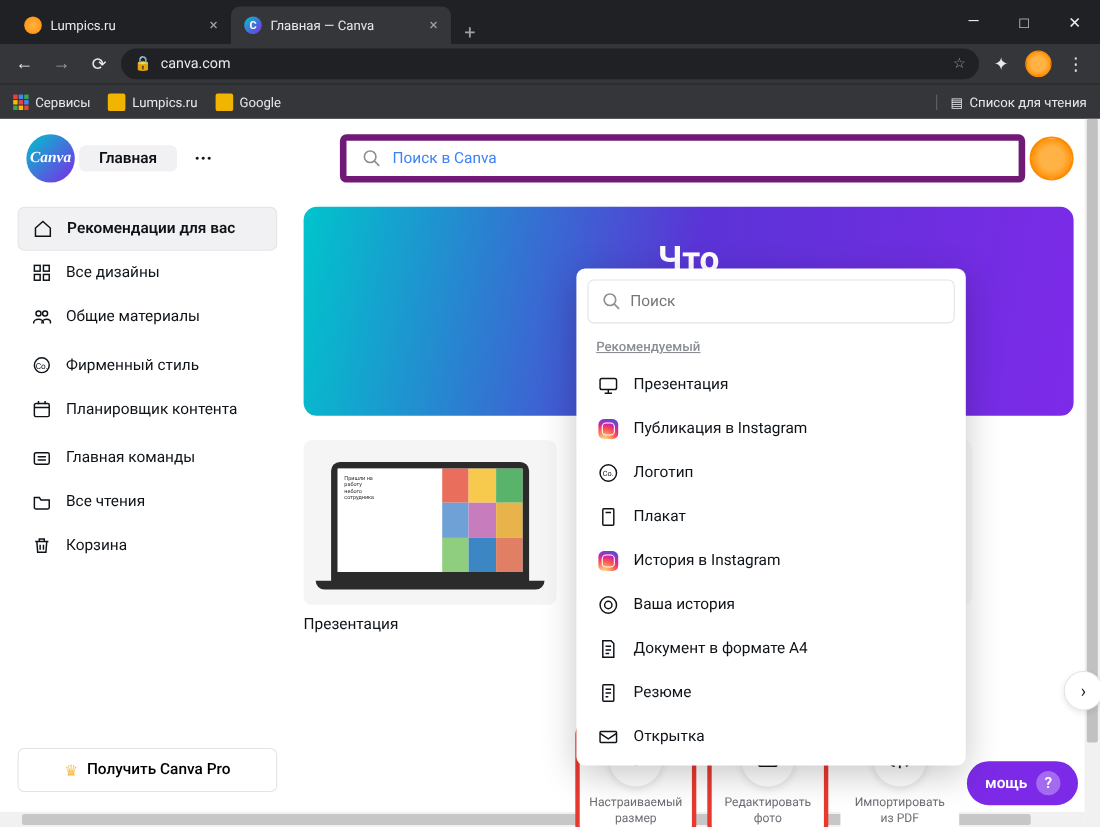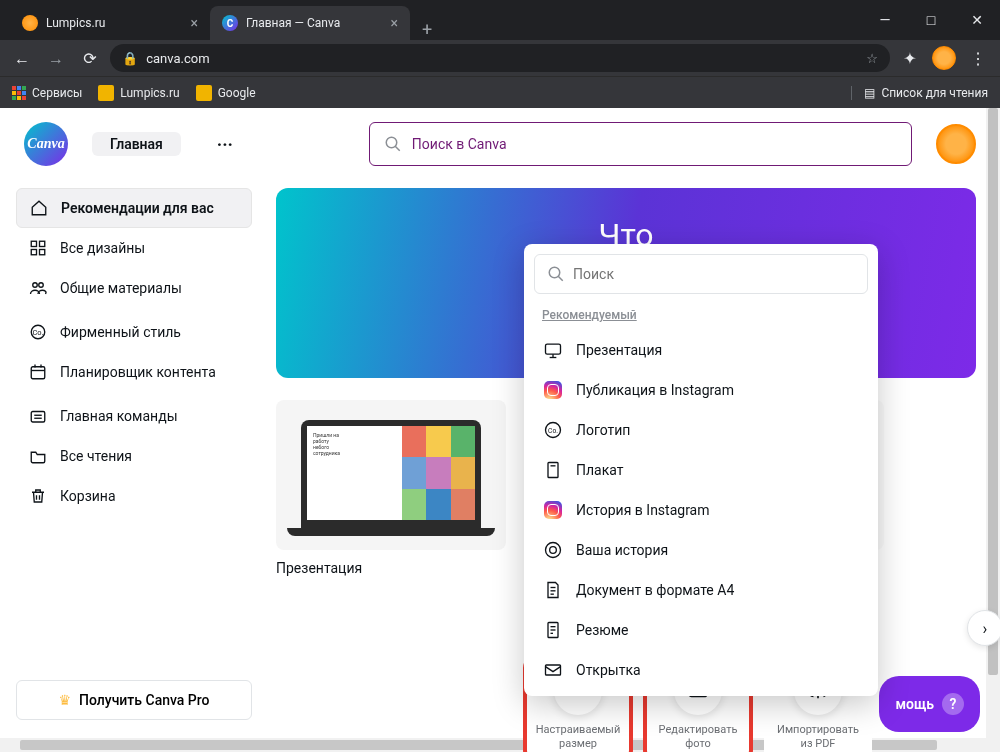--- a/index.html
+++ b/index.html
@@ -34,40 +34,40 @@
 .bookmark-apps { display: grid; grid-template-columns: repeat(3, 4px); grid-template-rows: repeat(3, 4px); gap: 1px; }
 .bookmark-apps span { background: currentColor; }
 .bookmark-apps .r { background: #ea4335; } .bookmark-apps .g { background: #34a853; } .bookmark-apps .b { background: #4285f4; } .bookmark-apps .y { background: #fbbc05; }
 .reading-list { margin-left: auto; display: flex; align-items: center; gap: 6px; border-left: 1px solid #5f6368; padding-left: 12px; }
 
 
 .page { flex: 1; background: #fff; position: relative; overflow: hidden; }
 .page-scroll { width: 100%; height: 100%; overflow: hidden; position: relative; }
 
 
-.canva-header { height: 72px; display: flex; align-items: center; padding: 0 24px; gap: 24px; }
+.canva-header { height: 72px; display: flex; align-items: center; padding: 0 24px; gap: 4px; }
 .canva-logo { width: 44px; height: 44px; border-radius: 50%; background: linear-gradient(135deg, #00c4cc, #7d2ae8); display: flex; align-items: center; justify-content: center; color: #fff; font-style: italic; font-weight: 600; font-size: 14px; font-family: cursive; }
 .header-btn { height: 24px; padding: 0 18px; border-radius: 6px; background: #f1f1f3; font-size: 14px; font-weight: 600; color: #0e1318; display: flex; align-items: center; }
 .header-more { width: 40px; height: 40px; display: flex; align-items: center; justify-content: center; font-size: 18px; color: #0e1318; font-weight: bold; }
-.header-search { flex: 1; max-width: 640px; margin-left: 100px; height: 44px; border: 1px solid #701a75; border-radius: 6px; display: flex; align-items: center; padding: 0 14px; gap: 10px; color: #701a75; font-size: 14px; }
+.header-search { flex: 1; max-width: 640px; margin-left: 100px; height: 44px; border: 6px solid #701a75; border-radius: 6px; display: flex; align-items: center; padding: 0 14px; gap: 10px; color: #3b82f6; font-size: 14px; }
 .canva-avatar { width: 40px; height: 40px; border-radius: 50%; background: radial-gradient(circle, #ffb347 40%, #ff8c00 80%); margin-left: auto; border: 2px solid #ff8c00; }
 
 
 .layout { display: flex; height: calc(100% - 72px); }
 .sidebar { width: 268px; padding: 8px 16px; display: flex; flex-direction: column; }
 .sidebar-item { height: 40px; display: flex; align-items: center; gap: 12px; padding: 0 12px; border-radius: 6px; font-size: 14px; color: #0e1318; }
 .sidebar-item.active { background: #f1f1f3; font-weight: 600; border: 1px solid #e5e5e5; }
 .sidebar-item .icon { width: 20px; height: 20px; display: flex; align-items: center; justify-content: center; color: #0e1318; }
 .sidebar-group { margin-top: 4px; }
 .sidebar-pro { margin-top: auto; margin-bottom: 24px; height: 40px; border: 1px solid #e1e4e7; border-radius: 6px; display: flex; align-items: center; justify-content: center; gap: 8px; font-size: 14px; font-weight: 500; }
 .crown { color: #fdbc40; }
 
 .main { flex: 1; padding: 8px 24px 0 8px; position: relative; }
 .hero { border-radius: 12px; height: 190px; background: linear-gradient(100deg, #00c4cc 0%, #5b33d6 50%, #7d2ae8 100%); position: relative; overflow: hidden; padding-top: 28px; }
-.hero-title { color: #fff; font-size: 32px; font-weight: 400; text-align: center; }
+.hero-title { color: #fff; font-size: 32px; font-weight: 700; text-align: center; }
 .hero-cats { display: flex; justify-content: center; gap: 28px; margin-top: 24px; }
 .hero-cat { display: flex; flex-direction: column; align-items: center; gap: 8px; color: #fff; font-size: 12px; font-weight: 600; }
 .hero-cat-icon { width: 48px; height: 48px; border-radius: 50%; background: rgba(255,255,255,0.25); display: flex; align-items: center; justify-content: center; font-size: 20px; }
 
 .templates { display: flex; gap: 18px; margin-top: 22px; }
 .template-card { width: 230px; }
 .template-thumb { height: 150px; background: #f5f5f5; border-radius: 8px; position: relative; display: flex; align-items: center; justify-content: center; overflow:hidden; }
 .laptop { width: 180px; height: 110px; background: #2b2b2b; border-radius: 8px 8px 2px 2px; position: relative; }
 .laptop::after { content:''; position:absolute; bottom:-6px; left:-14px; right:-14px; height:8px; background:#2b2b2b; border-radius:0 0 10px 10px; }
 .laptop-screen { position:absolute; inset:6px 6px 10px 6px; background:#fff; display:grid; grid-template-columns: 1.3fr 1fr; }
@@ -95,21 +95,21 @@
 
 
 .action-row { position:absolute; left: 524px; top: 548px; display:flex; gap:12px; z-index:15; }
 .action-tile { width: 108px; height: 106px; background:#fff; border-radius:8px; display:flex; flex-direction:column; align-items:center; justify-content:center; gap:8px; position:relative; }
 .action-tile.highlighted { outline: 4px solid #e8392f; outline-offset: -3px; border-radius:12px; }
 .action-tile-icon { width:48px; height:48px; border-radius:50%; background:#fff; box-shadow:0 2px 8px rgba(0,0,0,0.12); display:flex; align-items:center; justify-content:center; font-size:22px; color:#0e1318; }
 .action-tile-label { font-size: 11px; color:#6b6e73; text-align:center; line-height:1.3; }
 .beta-badge { position:absolute; top:2px; right:2px; background:#d9304f; color:#fff; font-size:9px; font-weight:700; padding:2px 5px; border-radius:4px; }
 
 
-.help-btn { position:absolute; right:20px; bottom:20px; height:56px; padding:0 16px; background:#7d2ae8; color:#fff; border-radius:20px; display:flex; align-items:center; gap:8px; font-size:14px; font-weight:600; z-index:10; }
+.help-btn { position:absolute; right:20px; bottom:20px; height:40px; padding:0 16px; background:#7d2ae8; color:#fff; border-radius:20px; display:flex; align-items:center; gap:8px; font-size:14px; font-weight:600; z-index:10; }
 .help-btn .q { width:22px; height:22px; border-radius:50%; background:rgba(255,255,255,0.3); display:flex; align-items:center; justify-content:center; }
 
 
 .vscroll { position:absolute; right:0; top:0; bottom:14px; width:14px; background:#f1f1f1; }
 .vscroll-thumb { position:absolute; top:0; left:2px; right:2px; height:90%; background:#c1c1c1; border-radius:2px; }
 .hscroll { position:absolute; left:0; right:14px; bottom:0; height:14px; background:#f1f1f1; }
 .hscroll-thumb { position:absolute; left:2%; top:2px; bottom:2px; width:93%; background:#c7c7c7; border-radius:2px; }
 .scroll-corner{position:absolute;right:0;bottom:0;width:14px;height:14px;background:#f1f1f1;}
 
 svg { display:block; }

